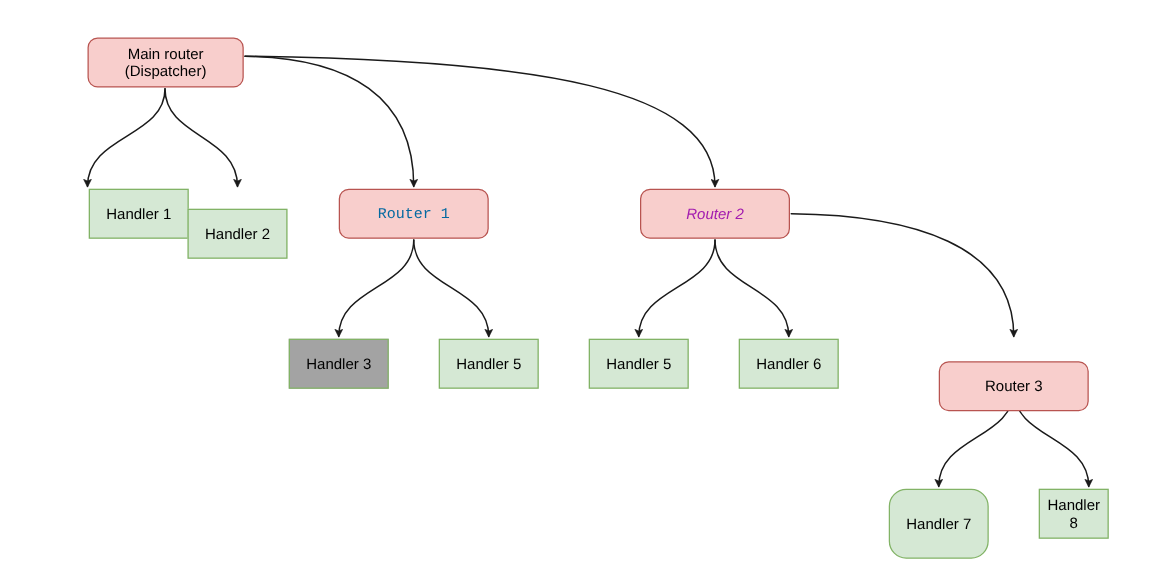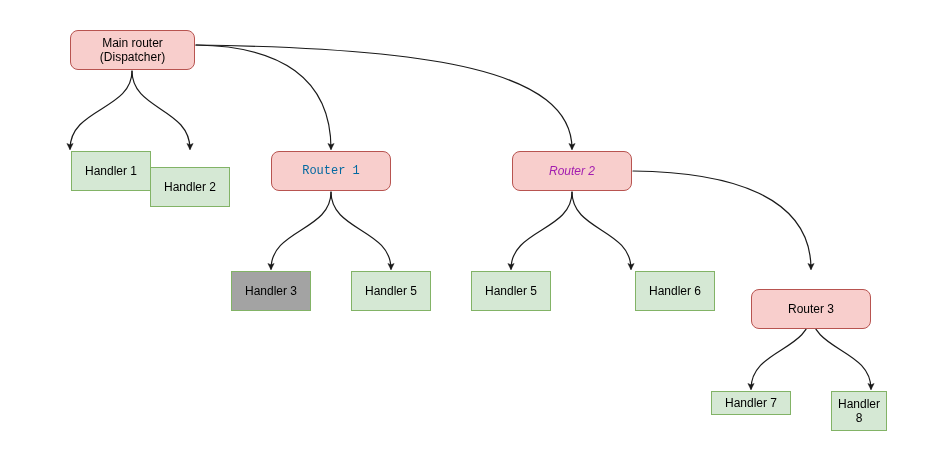--- a/index.html
+++ b/index.html
@@ -98,27 +98,27 @@
       </div>
       <div class="node node-handler" style="left: 231px; top: 271px; width: 80px; height: 40px; background: #a3a3a3; border-color: rgb(130, 179, 102);">
         <span class="node-label" style="color: rgb(0, 0, 0);">Handler 3</span>
       </div>
       <div class="node node-handler" style="left: 351px; top: 271px; width: 80px; height: 40px; background: rgb(213, 232, 212); border-color: rgb(130, 179, 102);">
         <span class="node-label" style="color: rgb(0, 0, 0);">Handler 5</span>
       </div>
       <div class="node node-handler" style="left: 471px; top: 271px; width: 80px; height: 40px; background: rgb(213, 232, 212); border-color: rgb(130, 179, 102);">
         <span class="node-label" style="color: rgb(0, 0, 0);">Handler 5</span>
       </div>
-      <div class="node node-handler" style="left: 591px; top: 271px; width: 80px; height: 40px; background: rgb(213, 232, 212); border-color: rgb(130, 179, 102); margin-left: 44px;">
+      <div class="node node-handler" style="left: 591px; top: 271px; width: 80px; height: 40px; background: rgb(213, 232, 212); border-color: rgb(130, 179, 102);">
         <span class="node-label" style="color: rgb(0, 0, 0);">Handler 6</span>
       </div>
       <div class="node node-router" style="left: 751px; top: 289px; width: 120px; height: 40px; background: rgb(248, 206, 204); border-color: rgb(184, 84, 80);">
         <span class="node-label" style="color: rgb(0, 0, 0);">Router 3</span>
       </div>
-      <div class="node node-handler" style="left: 711px; top: 391px; width: 80px; height: 24px; background: rgb(213, 232, 212); border-color: rgb(130, 179, 102);">
+      <div class="node node-handler" style="left: 711px; top: 391px; width: 80px; height: 56px; background: rgb(213, 232, 212); border-color: rgb(130, 179, 102); border-radius: 14px;">
         <span class="node-label" style="color: rgb(0, 0, 0);">Handler 7</span>
       </div>
       <div class="node node-handler" style="left: 831px; top: 391px; width: 56px; height: 40px; background: rgb(213, 232, 212); border-color: rgb(130, 179, 102);">
         <span class="node-label" style="color: rgb(0, 0, 0);">Handler 8</span>
       </div>
     </div>
 
 </div>
 
 </body></html>

